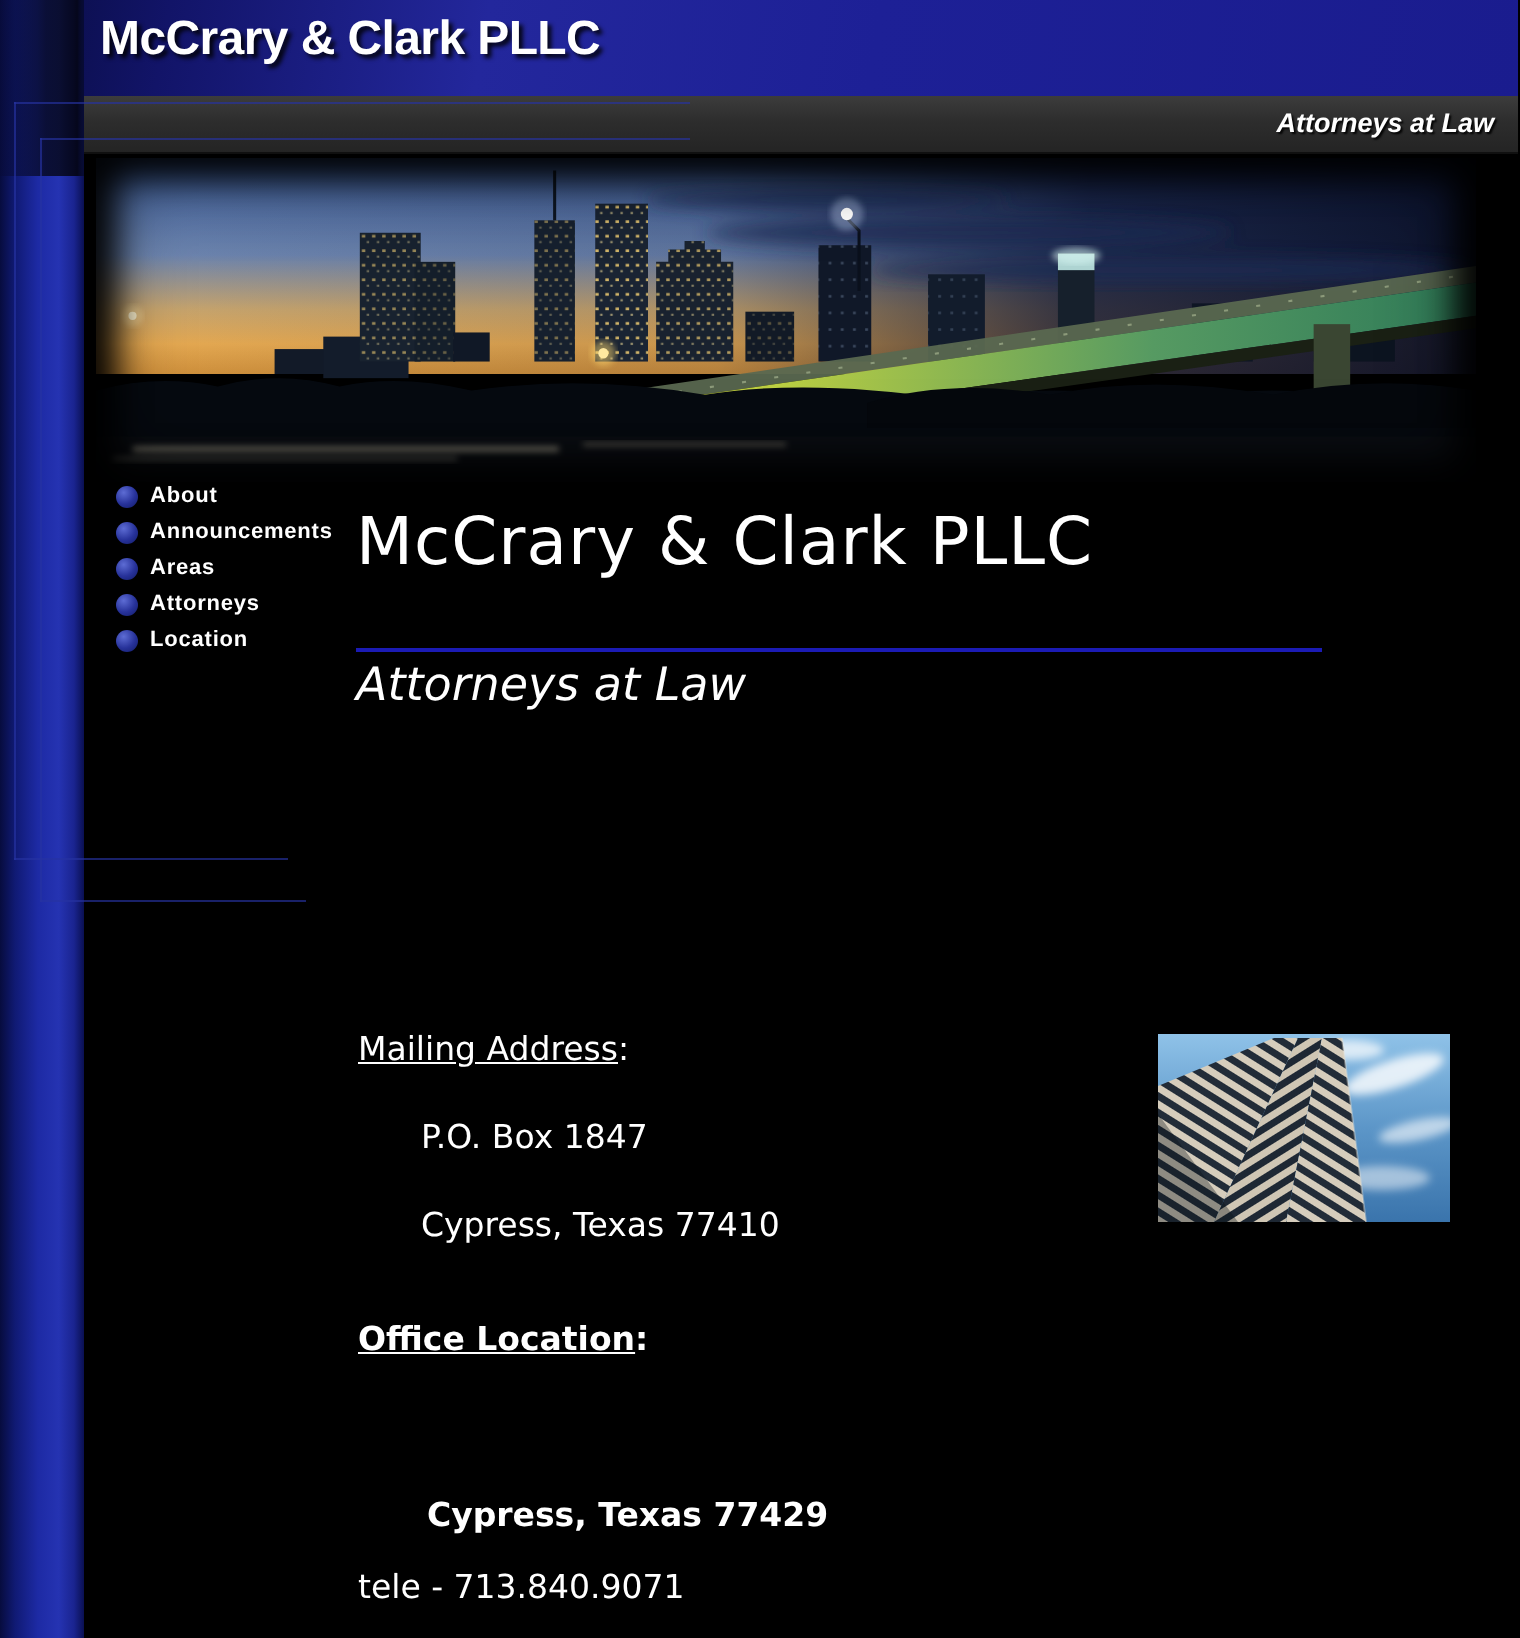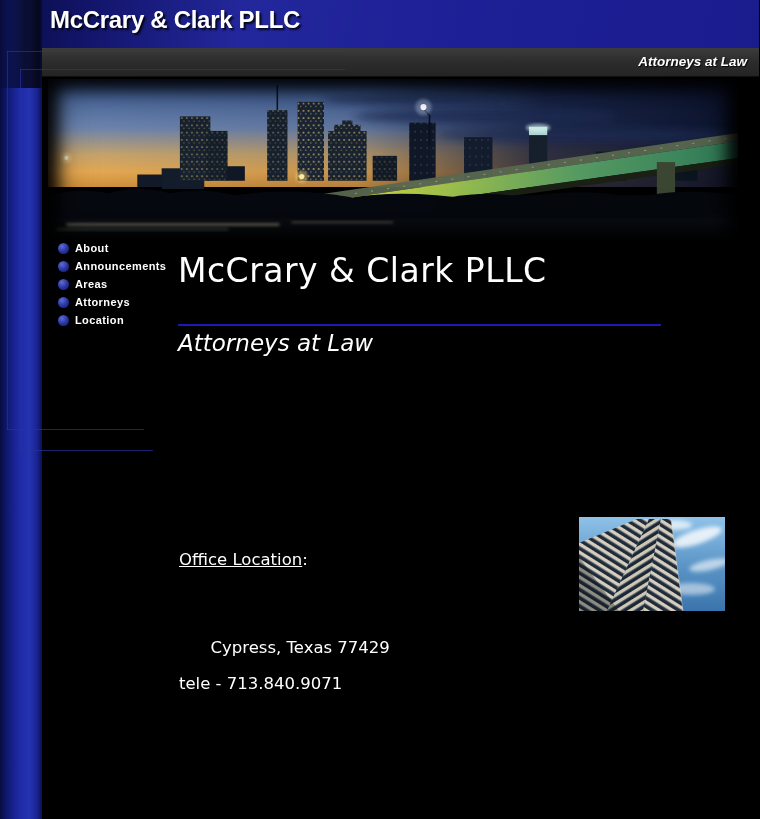--- a/index.html
+++ b/index.html
@@ -55,21 +55,21 @@
   
   .main-title{position:absolute;left:178px;top:251px;color:#fff;z-index:4;
     font:400 33px/1.2 "DejaVu Sans",sans-serif;letter-spacing:.5px;}
   .rule{position:absolute;left:178px;top:324px;width:483px;height:2px;background:#1b1bb4;z-index:4;}
   .subtitle{position:absolute;left:178px;top:329px;color:#fff;z-index:4;
     font:italic 400 23px/1.3 "DejaVu Sans",sans-serif;}
 
   .address{position:absolute;left:179px;top:514px;z-index:4;color:#fff;
     font:400 16.5px/22px "DejaVu Sans",sans-serif;}
   .address p{margin:0;white-space:pre-wrap;}
-  .p-office{margin-top:35px !important;}
+  .p-office{margin-top:35px !important;font-weight:bold;}
   .p-phone{margin-top:14px !important;}
   .u{text-decoration:underline;}
 
   
   .photo{position:absolute;left:579px;top:517px;width:146px;height:94px;z-index:4;overflow:hidden;}
   .photo svg{display:block;width:100%;height:100%;}
 </style>
 </head>
 <body>
 
@@ -229,20 +229,23 @@
       <span class="bullet"></span>
       <span class="nav-label">Location</span>
     </div>
   </div>
 
   <div class="main-title">McCrary &amp; Clark PLLC</div>
   <div class="rule"></div>
   <div class="subtitle">Attorneys at Law</div>
 
   <div class="address">
+    <p><span class="u">Mailing Address</span><span>:</span><br>
+      <span>P.O. Box 1847</span><br>
+      <span>Cypress, Texas 77410</span></p>
 
     <p class="p-office"><span class="u">Office Location</span><span>:</span><br>
       <br>
       <span>Cypress, Texas 77429</span></p>
 
     <p class="p-phone"><span>tele - 713.840.9071</span><br>
       </p>
 
   </div>
 

